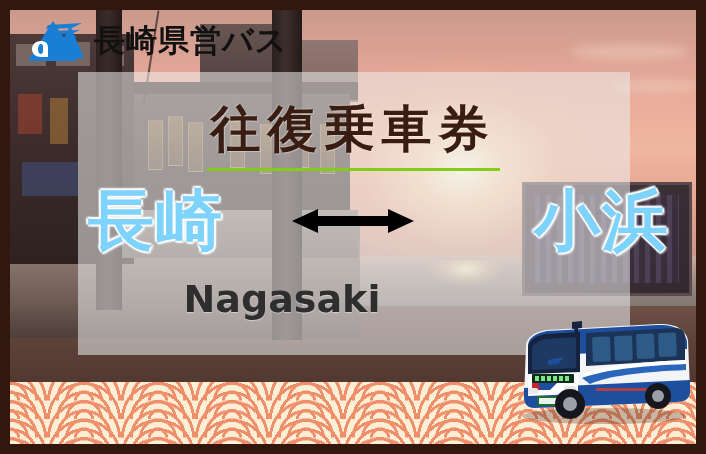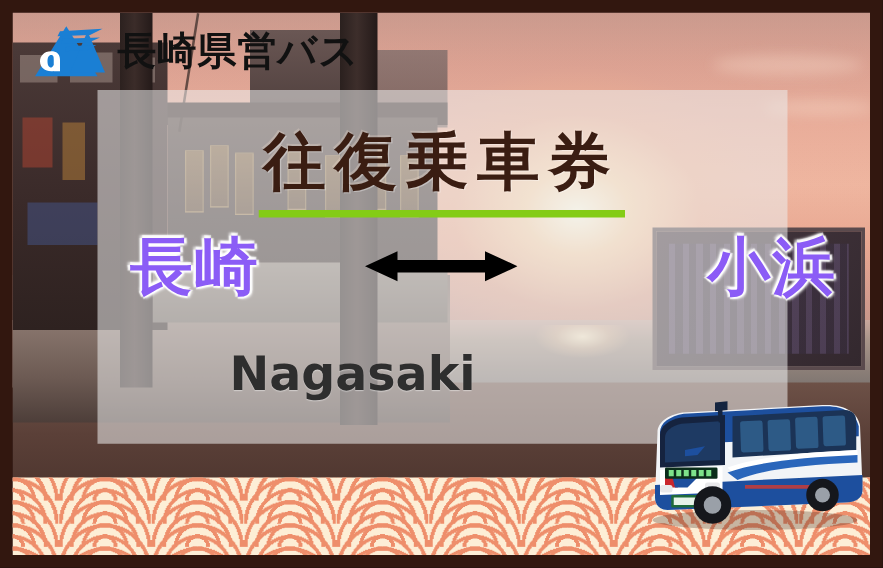--- a/index.html
+++ b/index.html
@@ -200,36 +200,36 @@
     text-align: center;
   }
   .title-main {
     display: inline-block;
     font-size: 50px;
     font-weight: 700;
     letter-spacing: 7px;
     color: #3a1d12;
     text-shadow: 1px 1px 0 rgba(255,255,255,.35), -1px -1px 0 rgba(255,230,215,.25);
     padding: 0 4px 5px 4px;
-    border-bottom: 6px solid #84cc16;
+    border-bottom: 3px solid #84cc16;
     font-family: "DejaVu Sans", "Liberation Sans", sans-serif;
   }
 
   
   .route-row {
     position: absolute;
     left: 0; right: 0; top: 178px;
     display: flex;
     align-items: center;
     justify-content: center;
   }
   .route-jp {
-    font-size: 50px;
+    font-size: 66px;
     font-weight: 700;
-    color: #8b5cf6;
+    color: #7dd3fc;
     letter-spacing: 2px;
     text-shadow:
       2px 0 1px rgba(255,255,255,.9), -2px 0 1px rgba(255,255,255,.9),
       0 2px 1px rgba(255,255,255,.9), 0 -2px 1px rgba(255,255,255,.9),
       2px 2px 2px rgba(255,255,255,.7), -2px -2px 2px rgba(255,255,255,.7);
     font-family: "DejaVu Sans", "Liberation Sans", sans-serif;
     line-height: 1;
   }
   .route-arrow {
     position: relative;

